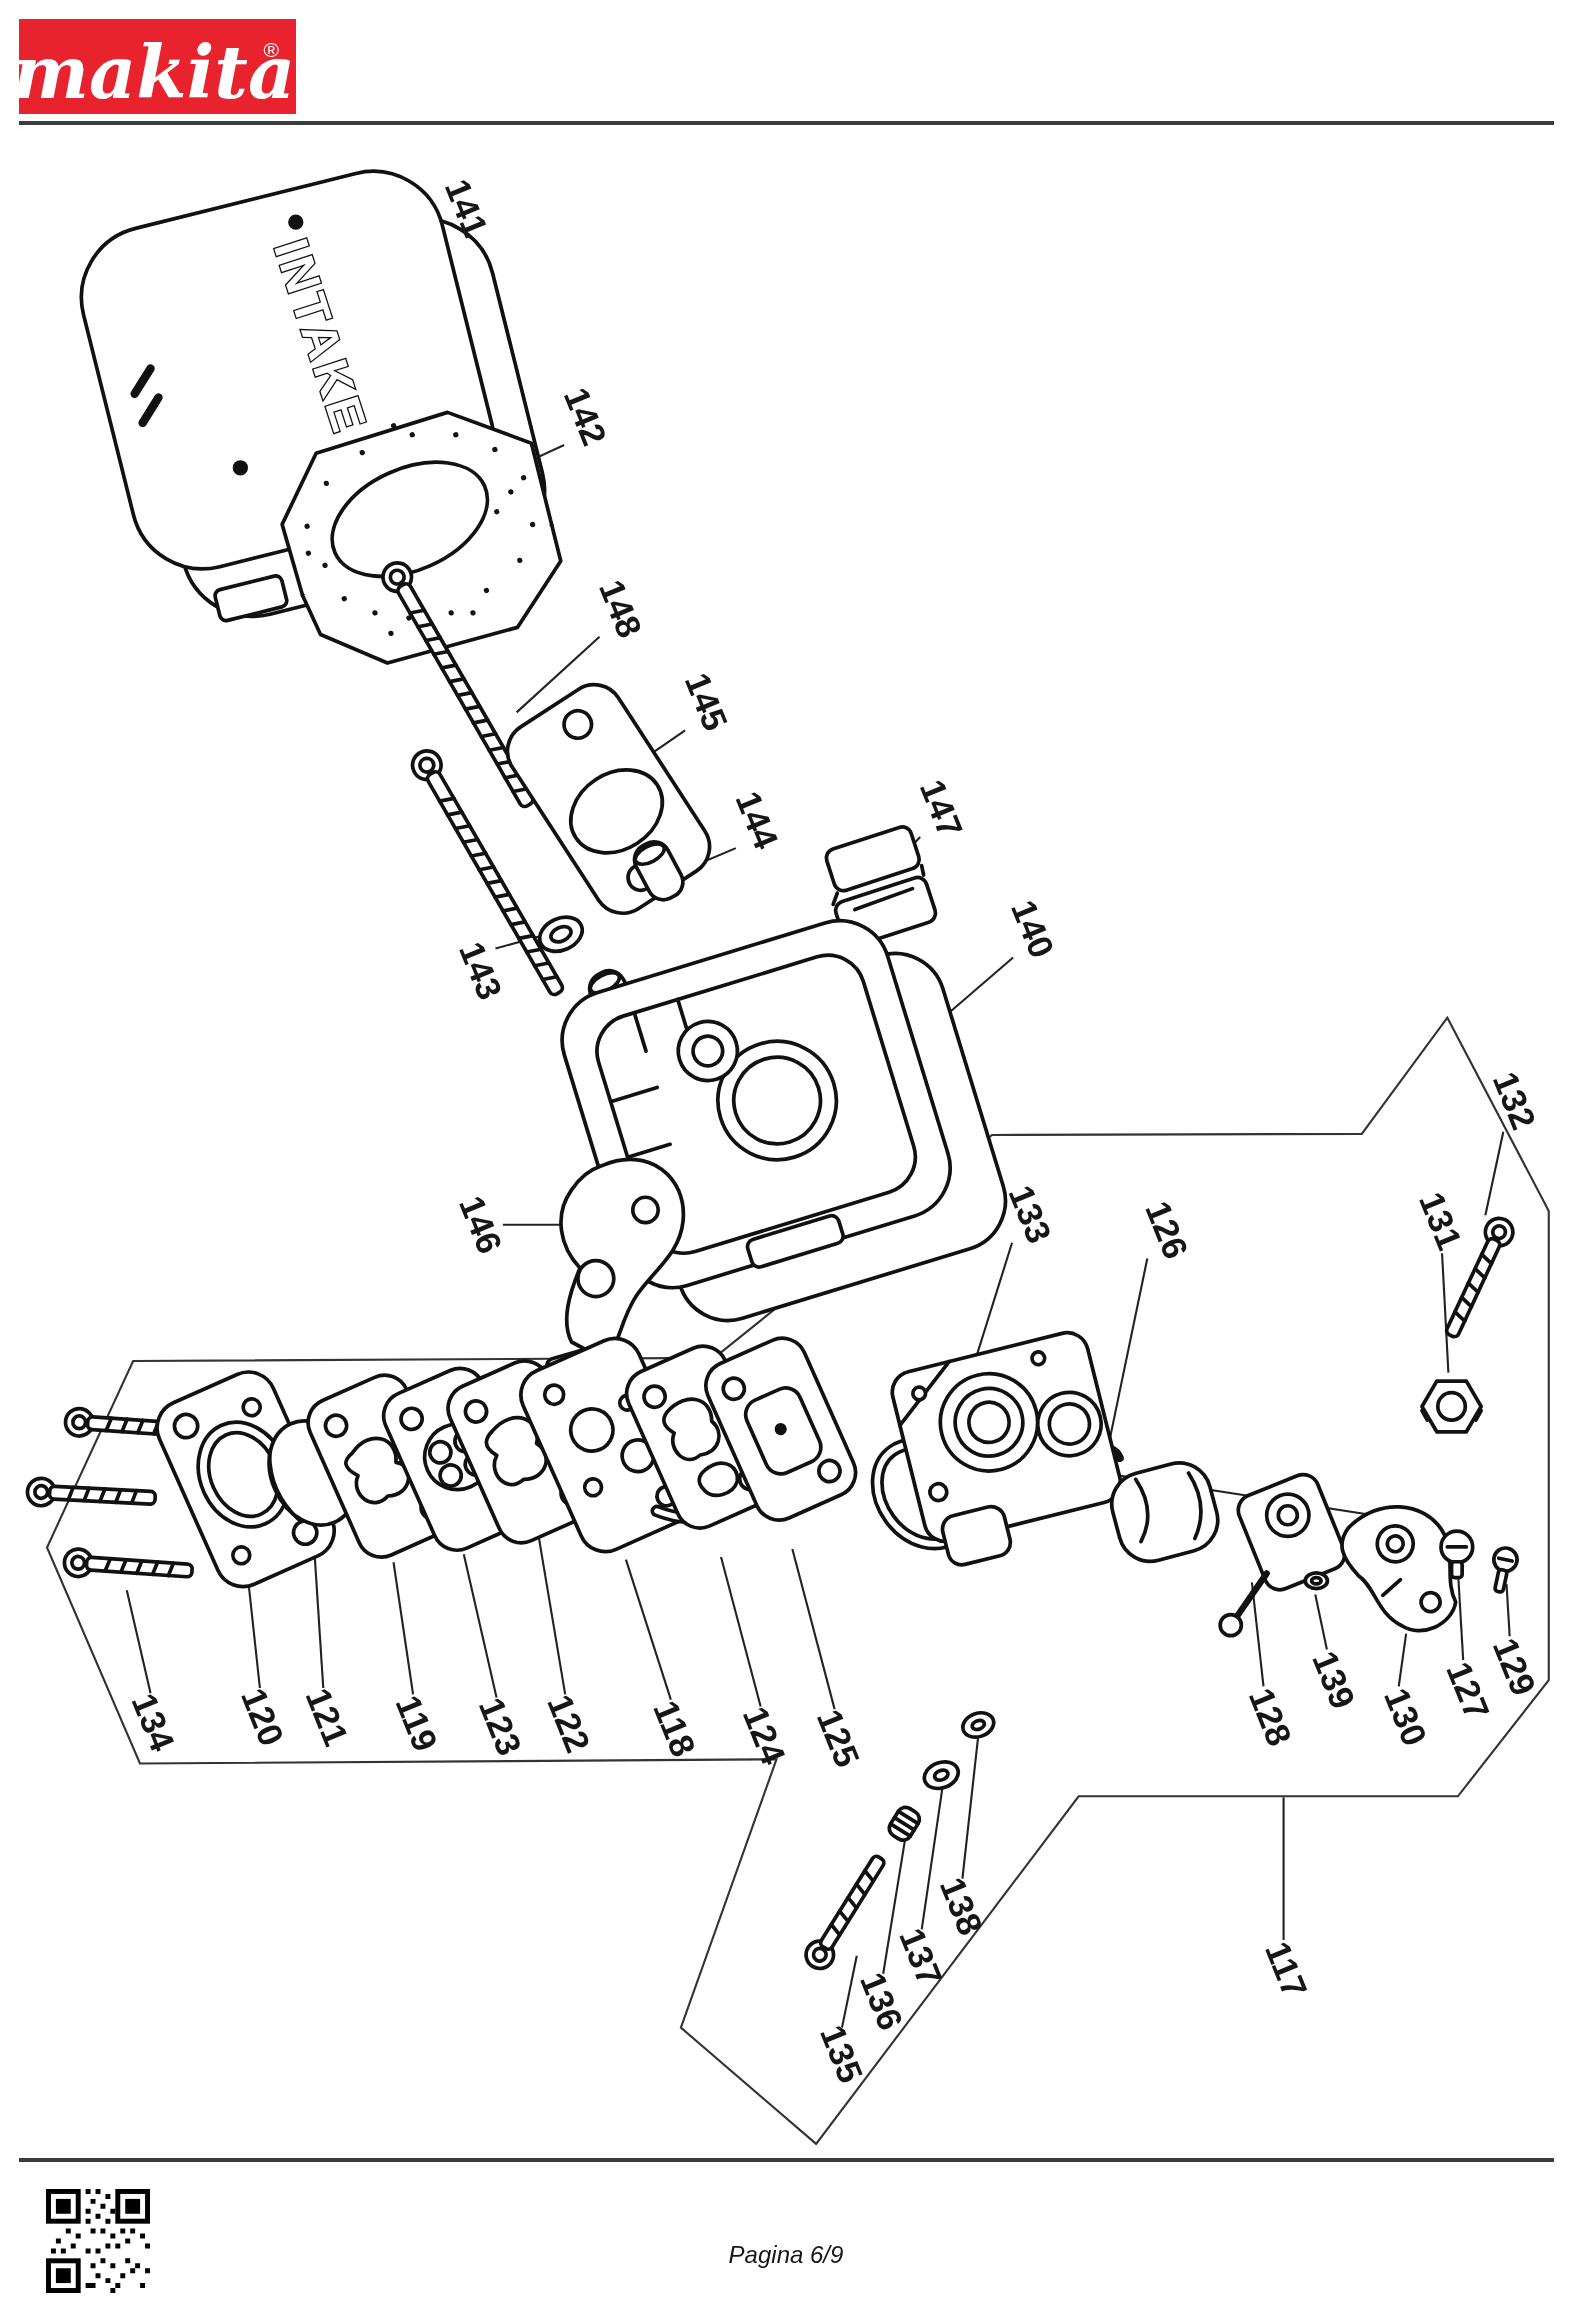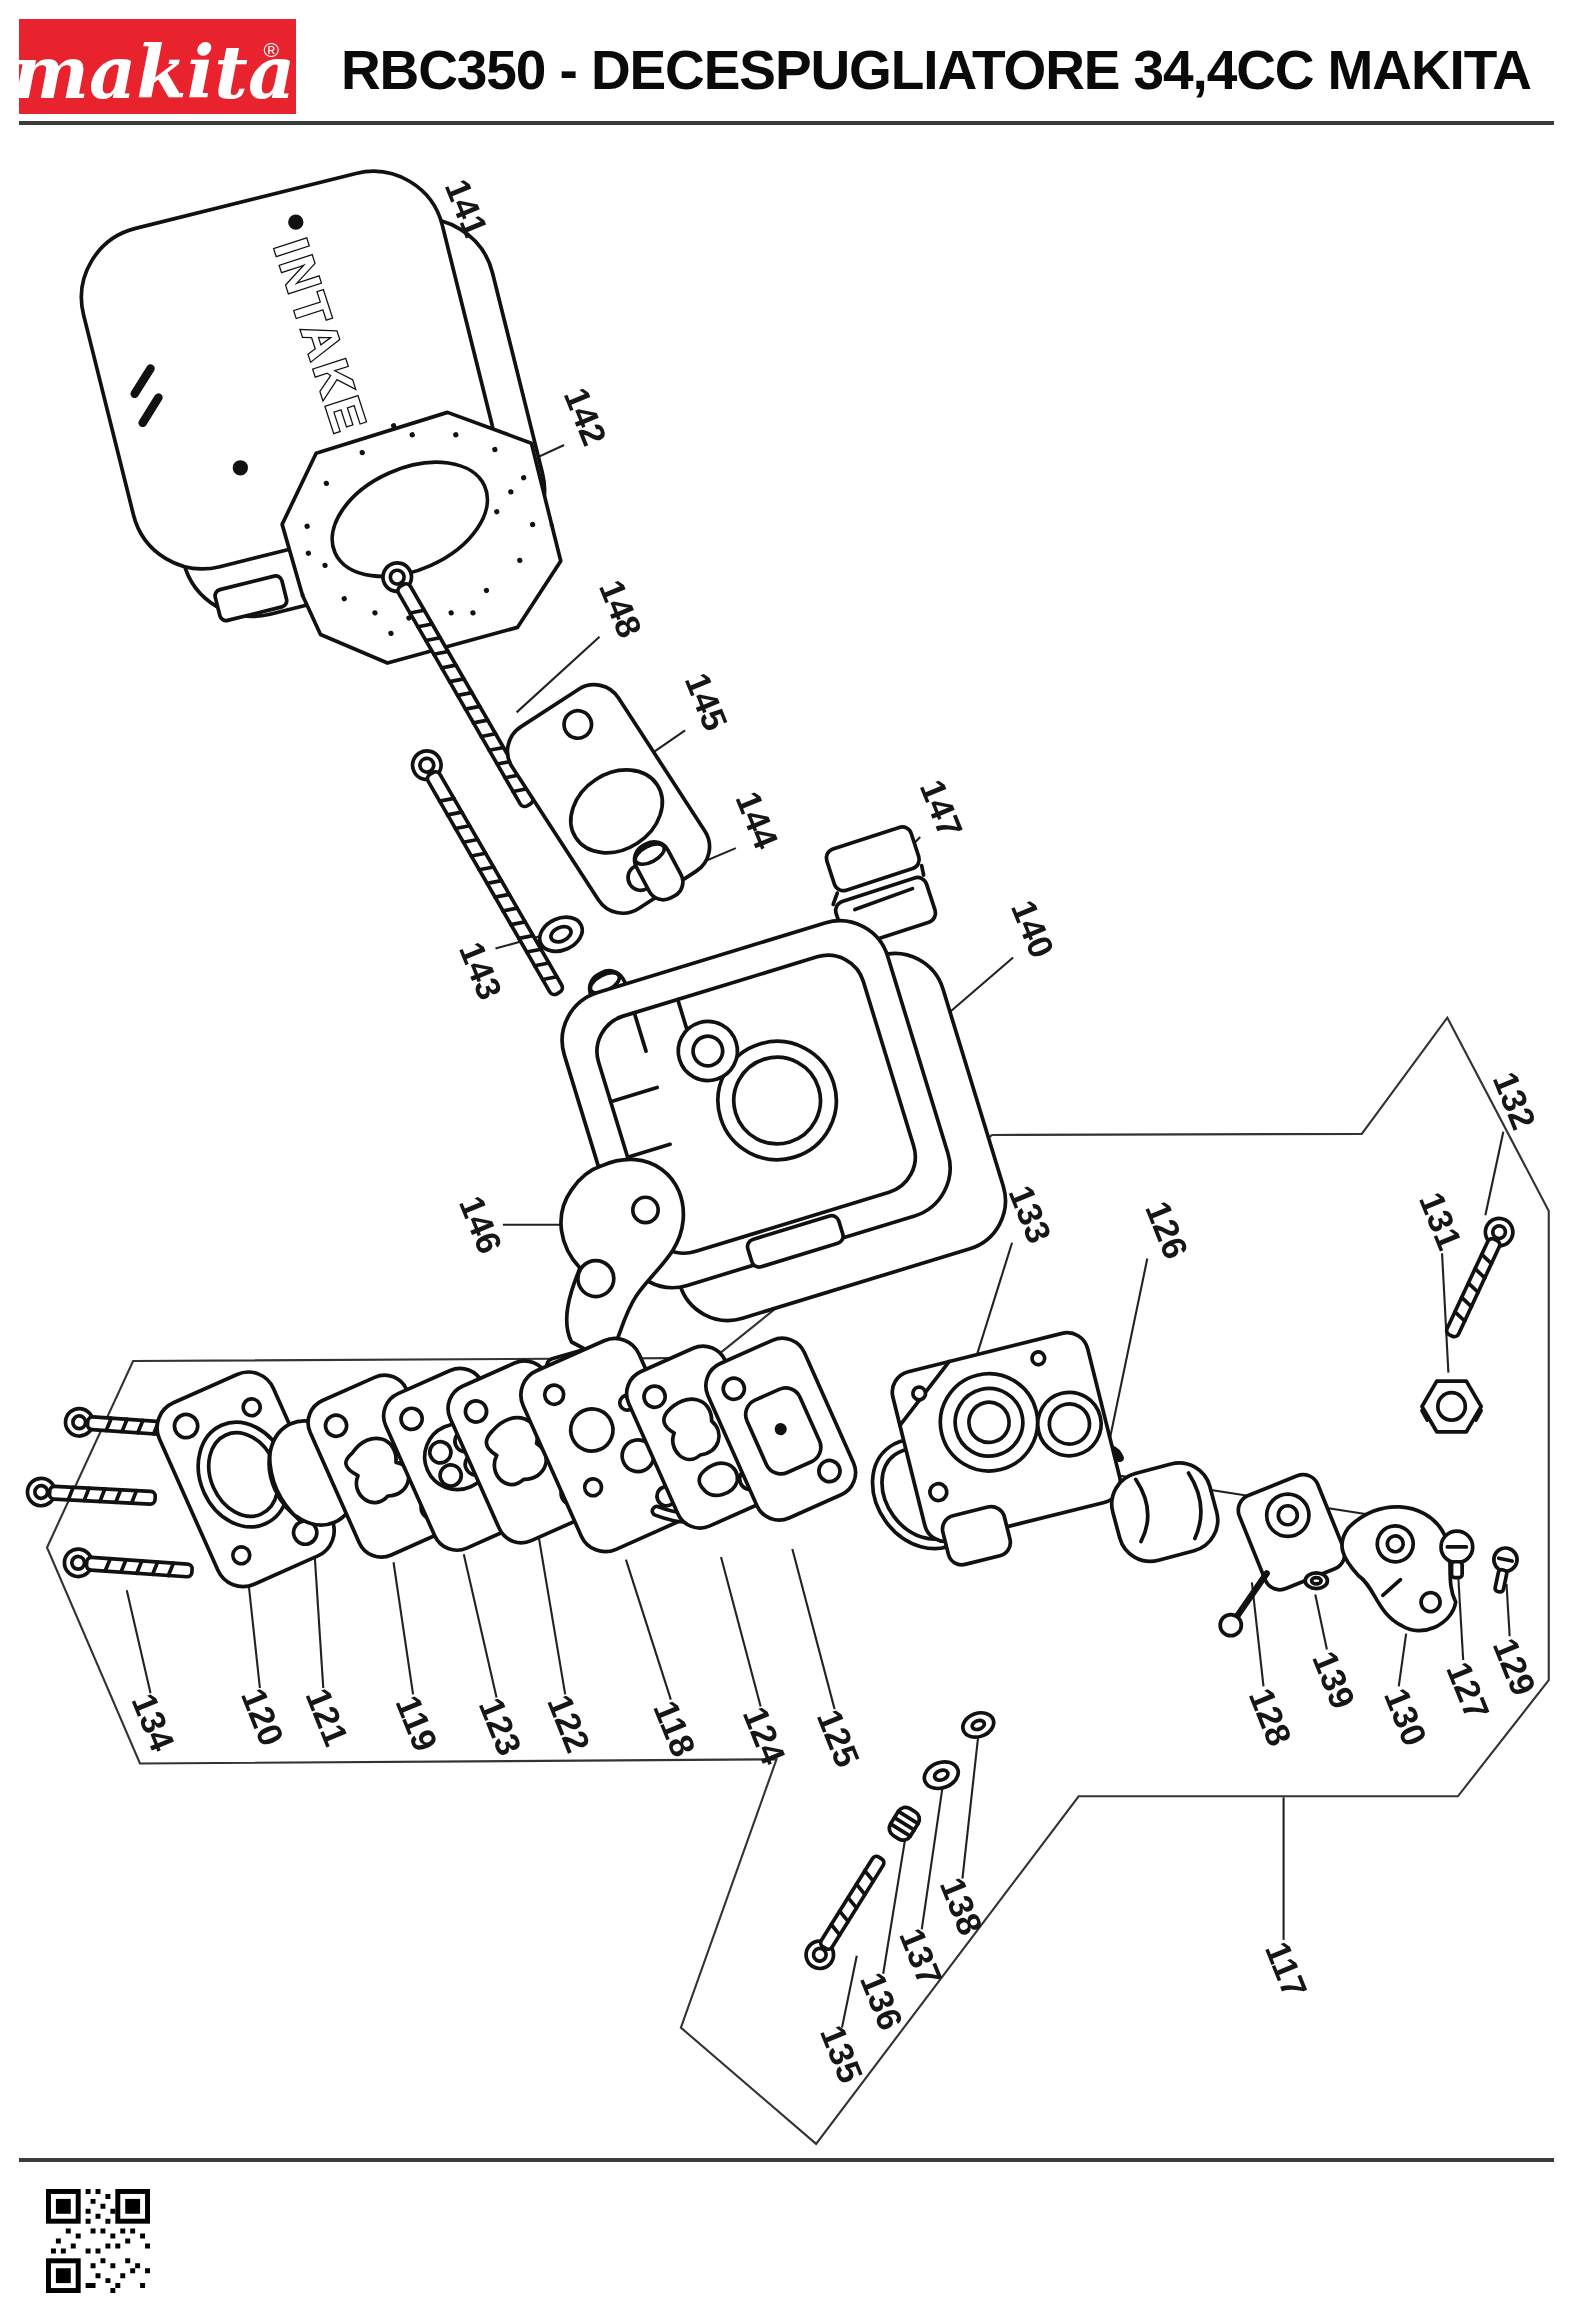--- a/index.html
+++ b/index.html
@@ -349,21 +349,20 @@
     </g>
 
     <text class="emboss" transform="translate(600,640) rotate(72)" text-anchor="middle" dominant-baseline="middle">INTAKE</text>
   </svg>
 
   <svg class="logo-svg" width="277" height="95" viewBox="0 0 525 180">
     <rect x="0" y="0" width="525" height="180" fill="#e8232e"></rect>
     <text x="255" y="150" text-anchor="middle" fill="#ffffff" font-size="138" font-weight="bold" font-style="italic" font-family="DejaVu Serif, serif">makita</text>
     <text x="478" y="72" text-anchor="middle" fill="#ffffff" font-size="40">®</text>
   </svg>
-  <div class="page-title">RBC350 - DECESPUGLIATORE 34,4CC MAKITA</div>
   <div class="rule top"></div>
 
   <div class="rule bottom"></div>
   <svg class="qr" width="104" height="104" viewBox="0 0 21 21">
     <rect x="0" y="0" width="21" height="21" fill="#fff"></rect>
     <g fill="#000">
       <rect x="0" y="0" width="7" height="7"></rect>
         <rect x="1" y="1" width="5" height="5" fill="#fff"></rect>
         <rect x="2" y="2" width="3" height="3"></rect>
       <rect x="14" y="0" width="7" height="7"></rect>
@@ -372,15 +371,16 @@
       <rect x="0" y="14" width="7" height="7"></rect>
         <rect x="1" y="15" width="5" height="5" fill="#fff"></rect>
         <rect x="2" y="16" width="3" height="3"></rect>
       <path d="M8,0h1v1h-1z M10,0h1v1h-1z M12,1h1v1h-1z M9,2h1v1h-1z M11,3h1v1h-1z M13,4h1v1h-1z M8,4h1v1h-1z M10,5h1v1h-1z M12,6h1v1h-1z M8,6h1v1h-1z
                M9,8h1v1h-1z M11,8h1v1h-1z M13,9h1v1h-1z M15,8h1v1h-1z M17,8h1v1h-1z M19,9h1v1h-1z M20,11h1v1h-1z M16,10h1v1h-1z M14,11h1v1h-1z M12,11h1v1h-1z
                M10,12h1v1h-1z M8,12h1v1h-1z M6,9h1v1h-1z M4,8h1v1h-1z M2,10h1v1h-1z M5,11h1v1h-1z M1,12h1v1h-1z M3,12h1v1h-1z
                M9,15h1v1h-1z M11,14h1v1h-1z M13,15h1v1h-1z M15,17h1v1h-1z M17,16h1v1h-1z M19,19h1v1h-1z M14,19h1v1h-1z M12,18h1v1h-1z M10,17h1v1h-1z
                M8,19h1v1h-1z M16,14h1v1h-1z M18,15h1v1h-1z M20,16h1v1h-1z M9,19h1v1h-1z M13,20h1v1h-1z"></path>
     </g>
   </svg>
+  <div class="page-num">Pagina 6/9</div>
 
 </div>
 
 
 </body></html>

